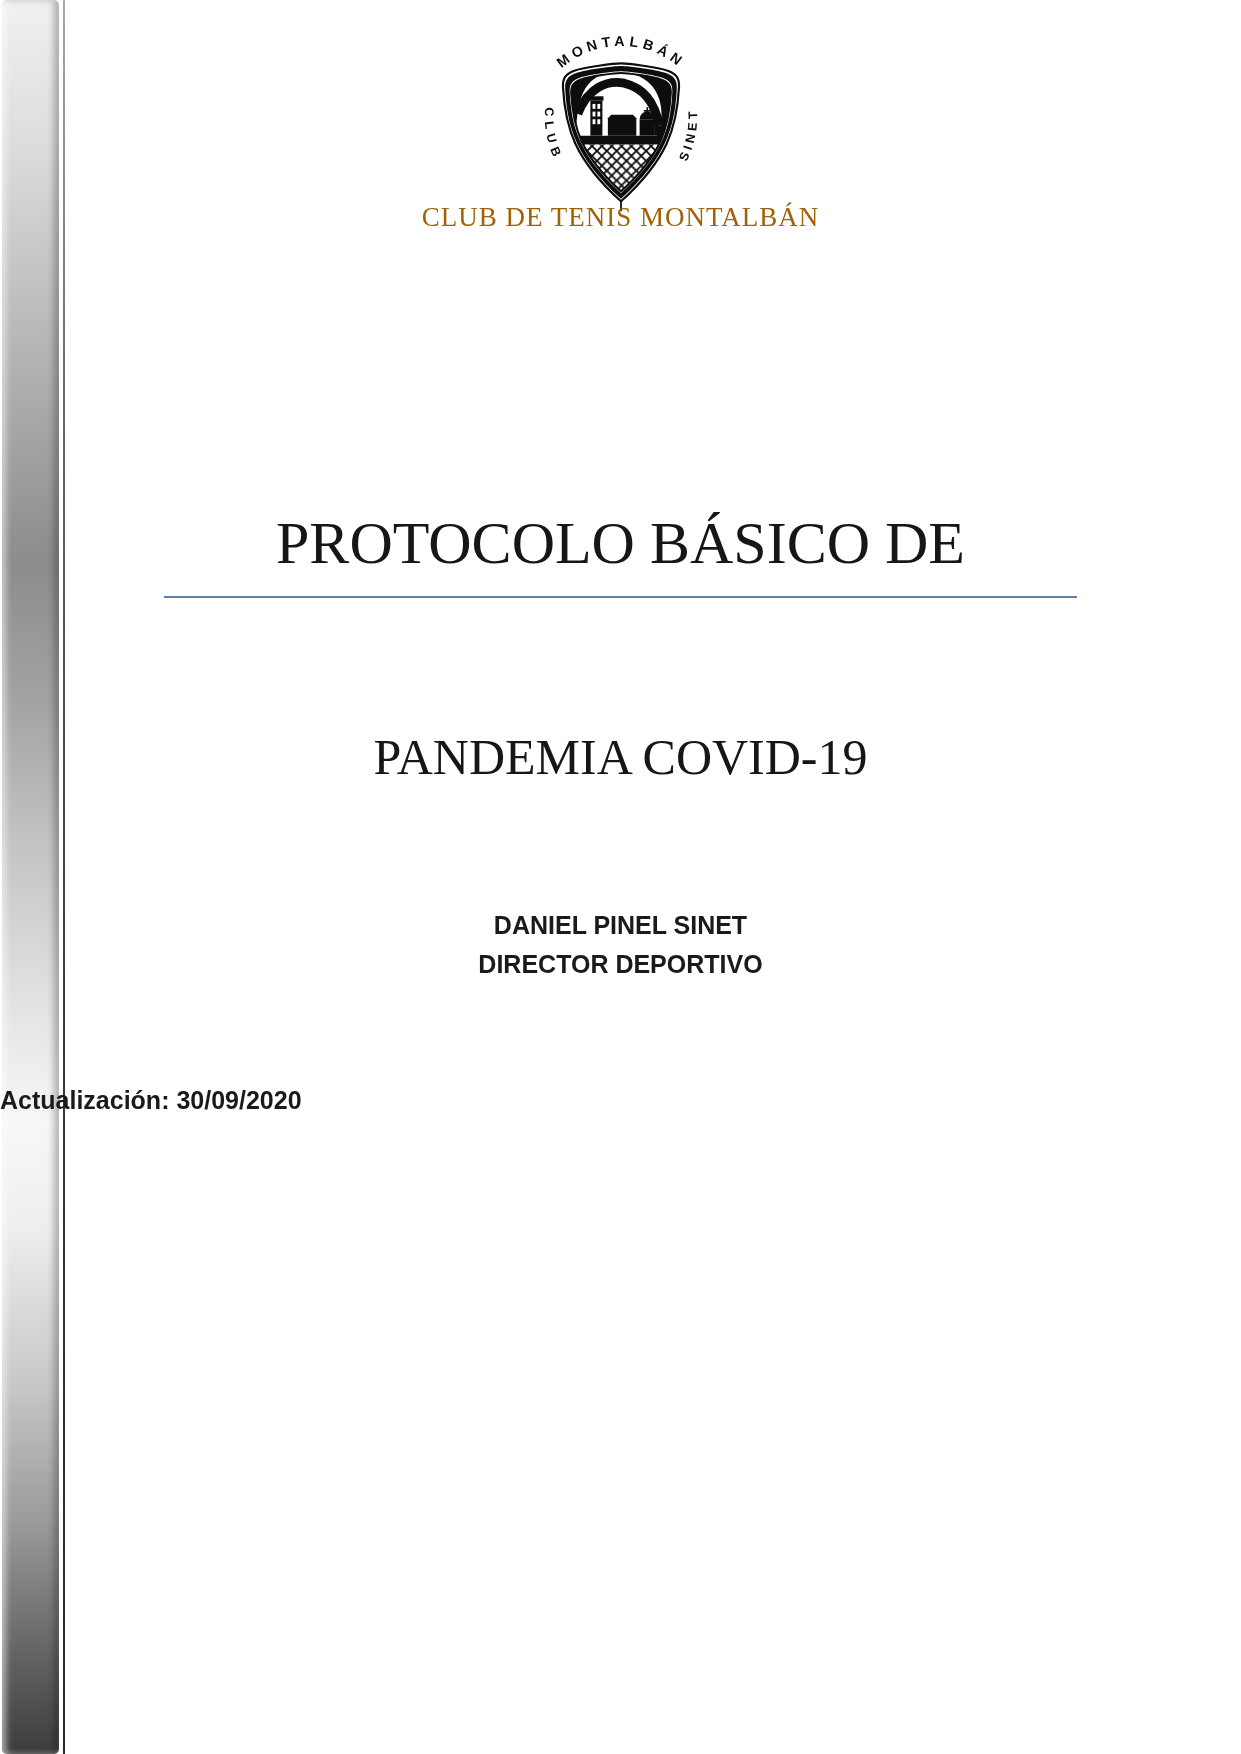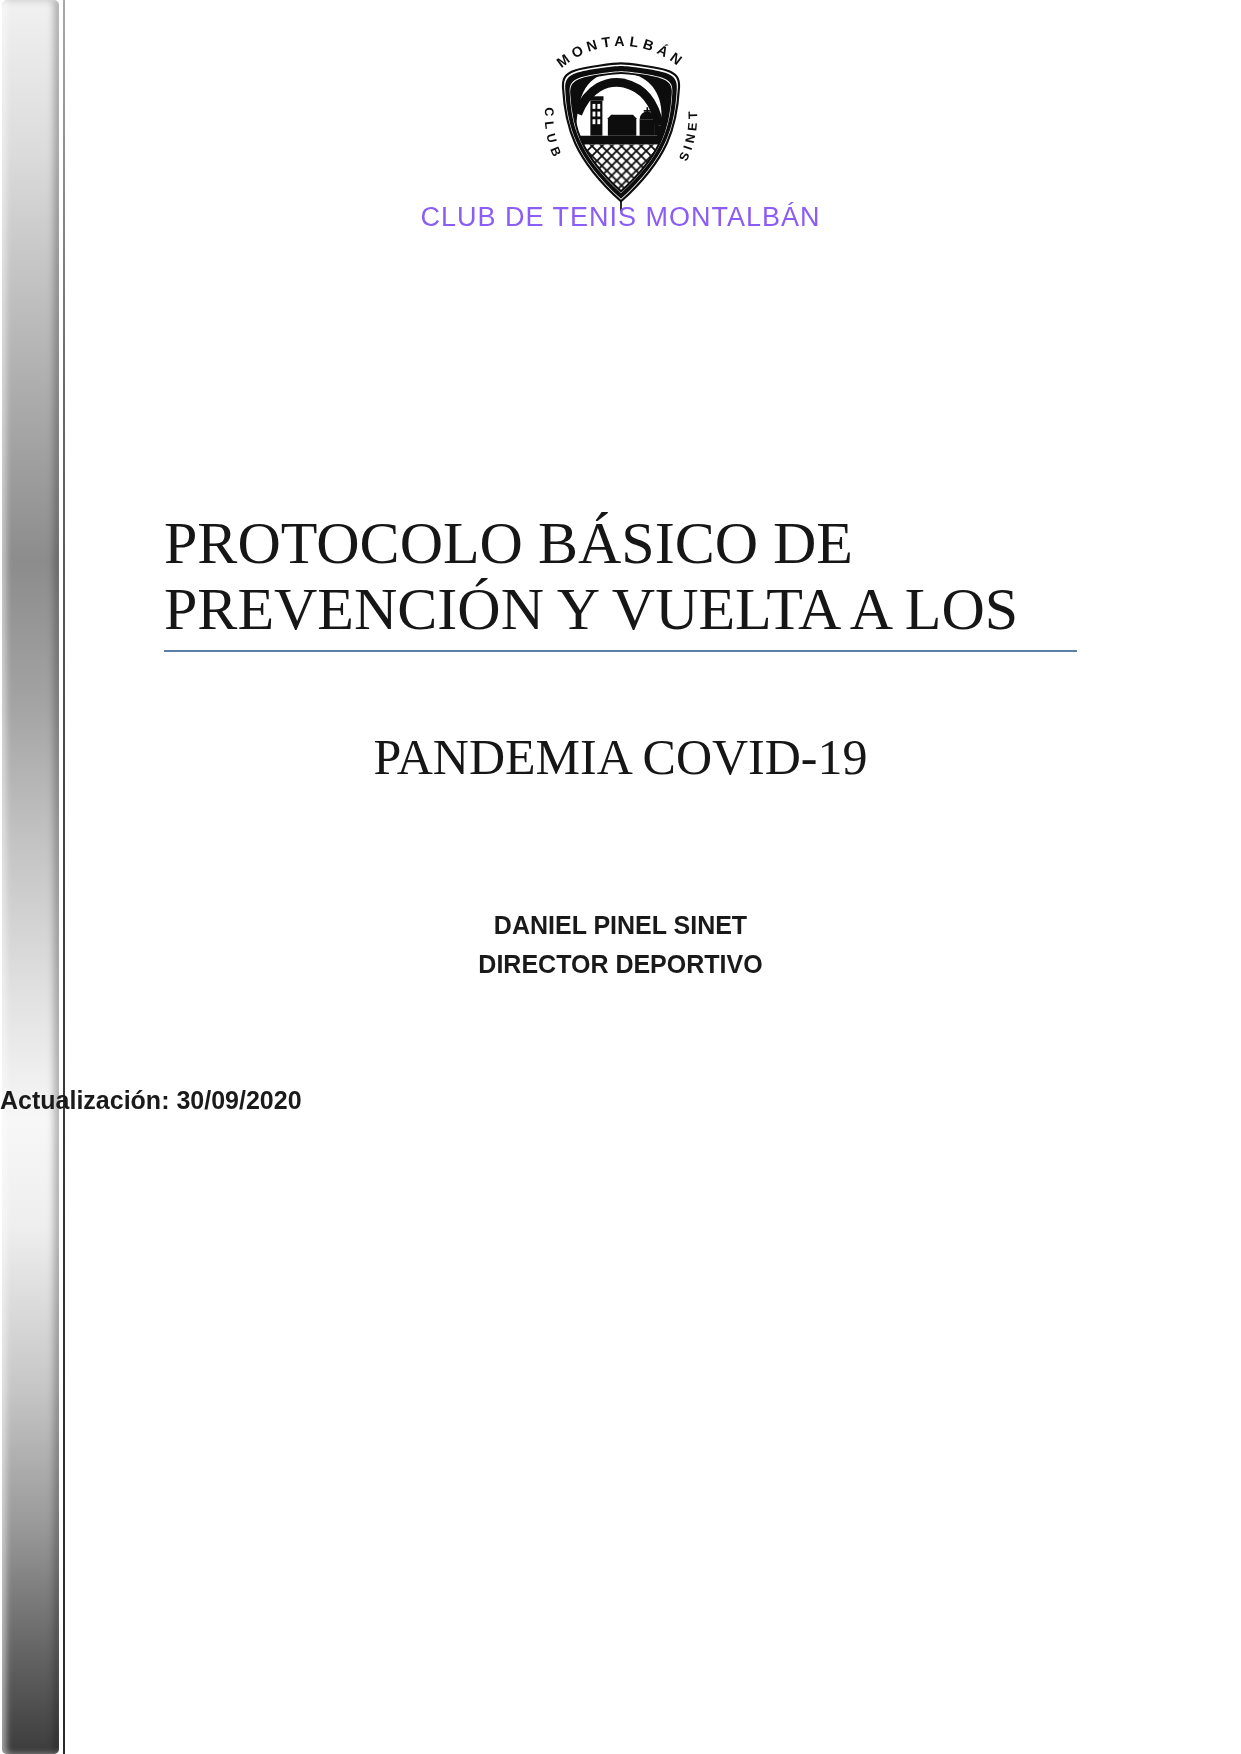--- a/index.html
+++ b/index.html
@@ -40,32 +40,32 @@
   }
   .logo-wrap{
     position:absolute;top:12px;left:50%;
     transform:translateX(-50%);
     width:186px;height:232px;
   }
   .logo-wrap svg{width:186px;height:232px;display:block;}
   .club-name{
     position:absolute;top:202px;left:0;width:100%;
     text-align:center;
-    font-family:Liberation Sans, sans-serif;
+    font-family:Liberation Serif, serif;
     font-size:27px;letter-spacing:1px;
-    color:#8b5cf6;
+    color:#a16207;
   }
   .doc-title{
     position:absolute;top:510px;left:164px;width:913px;
-    text-align:left;
+    text-align:center;
     font-family:"Liberation Serif",serif;
     font-weight:400;
     font-size:60px;line-height:66px;
     color:#161616;
-    padding-bottom:8px;
+    padding-bottom:20px;
     border-bottom:2px solid #5b7fa6;
   }
   .doc-subtitle{
     position:absolute;top:727px;left:164px;width:913px;
     text-align:center;
     font-family:"Liberation Serif",serif;
     font-size:50px;line-height:60px;
     color:#161616;
   }
   .author-block{
@@ -162,21 +162,20 @@
       <use href="#shield" transform="translate(85,108) scale(0.858) translate(-85,-108)" fill="none" stroke="#0d0d0d" stroke-width="2.2"></use>
 
       <rect x="84.2" y="171" width="1.6" height="10" fill="#0d0d0d"></rect>
     </svg>
   </div>
 
   <div class="club-name">CLUB DE TENIS MONTALBÁN</div>
 
   <div class="doc-title">
     <div>PROTOCOLO BÁSICO DE</div>
-    <div>PREVENCIÓN Y VUELTA A LOS</div>
   </div>
 
   <div class="doc-subtitle">PANDEMIA COVID-19</div>
 
   <div class="author-block">
     <div>DANIEL PINEL SINET</div>
     <div>DIRECTOR DEPORTIVO</div>
   </div>
 
   <div class="update-line">Actualización: 30/09/2020</div>

